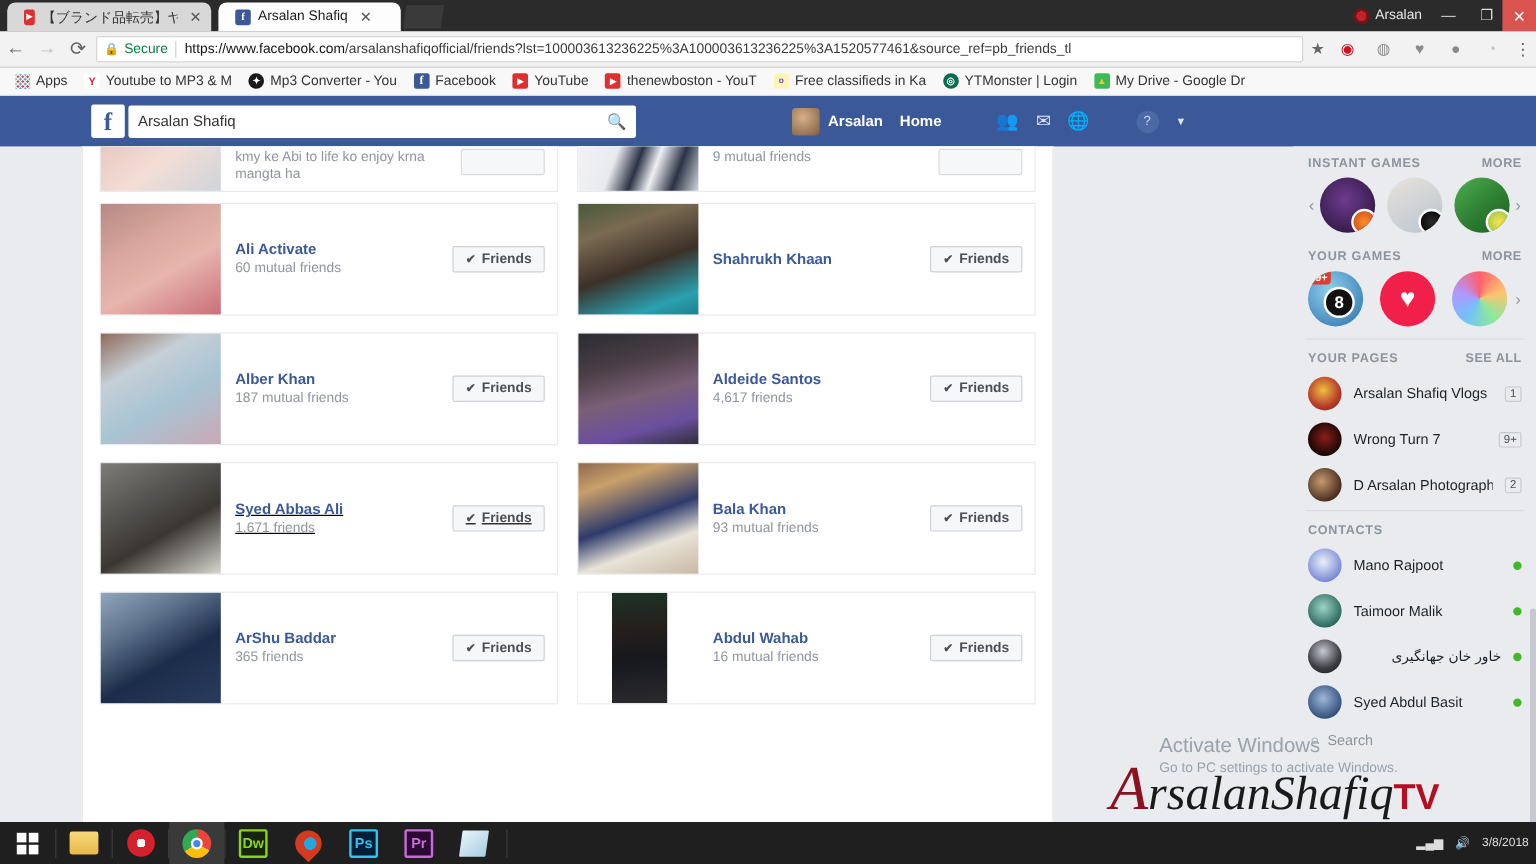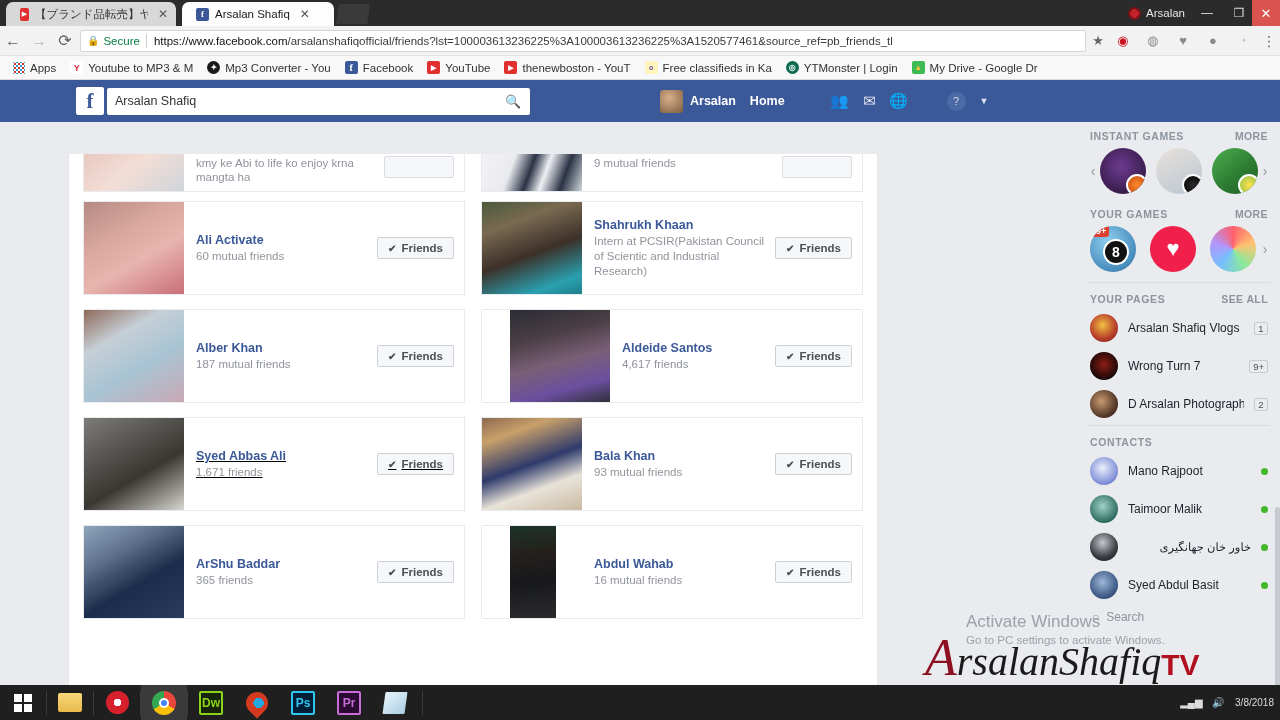--- a/index.html
+++ b/index.html
@@ -128,21 +128,21 @@
   .fb-ic { color: #dfe3ee; font-size: 15px; }
   .fb-ic-circle {
     width: 19px; height: 19px; border-radius: 50%; background: #4a69a5;
     color: #cfd8e8; font-size: 11px; display: flex; align-items: center; justify-content: center;
   }
   .fb-caret { color: #dfe3ee; font-size: 9px; }
 
   
   .content-col {
     position: absolute; top: 42px; left: 68px; width: 810px; height: 563px;
-    background: #fff; border-left: 1px solid #e5e5e5; border-right: 1px solid #e5e5e5; margin-top: 32px;
+    background: #fff; border-left: 1px solid #e5e5e5; border-right: 1px solid #e5e5e5;
   }
   .card-grid { position: absolute; top: 0; left: 14px; width: 782px; }
   .fcard {
     position: absolute; width: 382px; height: 94px; background: #fff;
     border: 1px solid #e9eaed; display: flex; align-items: stretch;
   }
   .fcard .thumb { width: 100px; flex: 0 0 100px; overflow: hidden; position: relative; }
   .fcard .body { flex: 1; display: flex; align-items: center; padding: 0 10px 0 12px; }
   .fcard .info { flex: 1; min-width: 0; }
   .fname { color: #3b5998; font-size: 12.5px; font-weight: bold; line-height: 16px; }
@@ -390,21 +390,20 @@
               <span>Friends</span>
             </div>
           </div>
         </div>
 
         <div class="fcard" style="left:398px;top:47px;">
           <div class="thumb" style="background:linear-gradient(160deg,#4a5a3a 0%,#7a6a52 25%,#3c3028 55%,#2aa0b0 85%,#1e7f8c 100%);"></div>
           <div class="body">
             <div class="info">
               <div class="fname">Shahrukh Khaan</div>
-              <div class="fmeta">Intern at PCSIR(Pakistan Council of Scientic and Industrial Research)</div>
             </div>
             <div class="fbtn">
               <span class="chk">✔</span>
               <span>Friends</span>
             </div>
           </div>
         </div>
 
         <div class="fcard" style="left:0;top:155px;">
           <div class="thumb" style="background:linear-gradient(150deg,#8f6a5a 0%,#c6cfd6 30%,#a8c4d4 60%,#c9a9b4 100%);"></div>
@@ -413,21 +412,21 @@
               <div class="fname">Alber Khan</div>
               <div class="fmeta">187 mutual friends</div>
             </div>
             <div class="fbtn">
               <span class="chk">✔</span>
               <span>Friends</span>
             </div>
           </div>
         </div>
 
-        <div class="fcard" style="left:398px;top:155px;padding-left:28px;">
+        <div class="fcard" style="left:398px;top:155px;">
           <div class="thumb" style="background:linear-gradient(165deg,#2b2b33 0%,#4b3f46 30%,#7a5f76 55%,#6b4fa0 80%,#2f2f39 100%);"></div>
           <div class="body">
             <div class="info">
               <div class="fname">Aldeide Santos</div>
               <div class="fmeta">4,617 friends</div>
             </div>
             <div class="fbtn">
               <span class="chk">✔</span>
               <span>Friends</span>
             </div>

